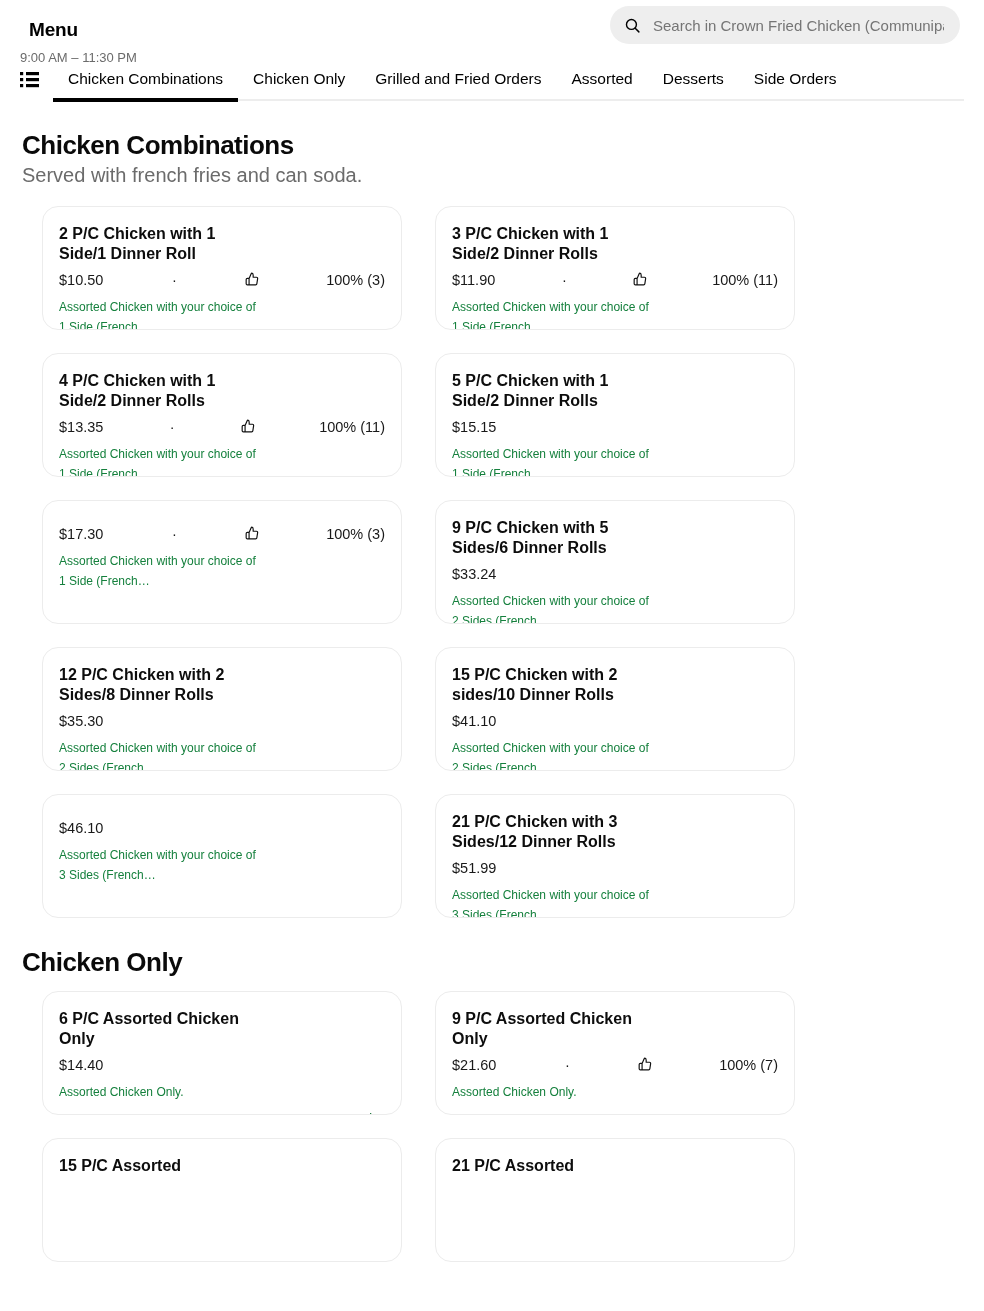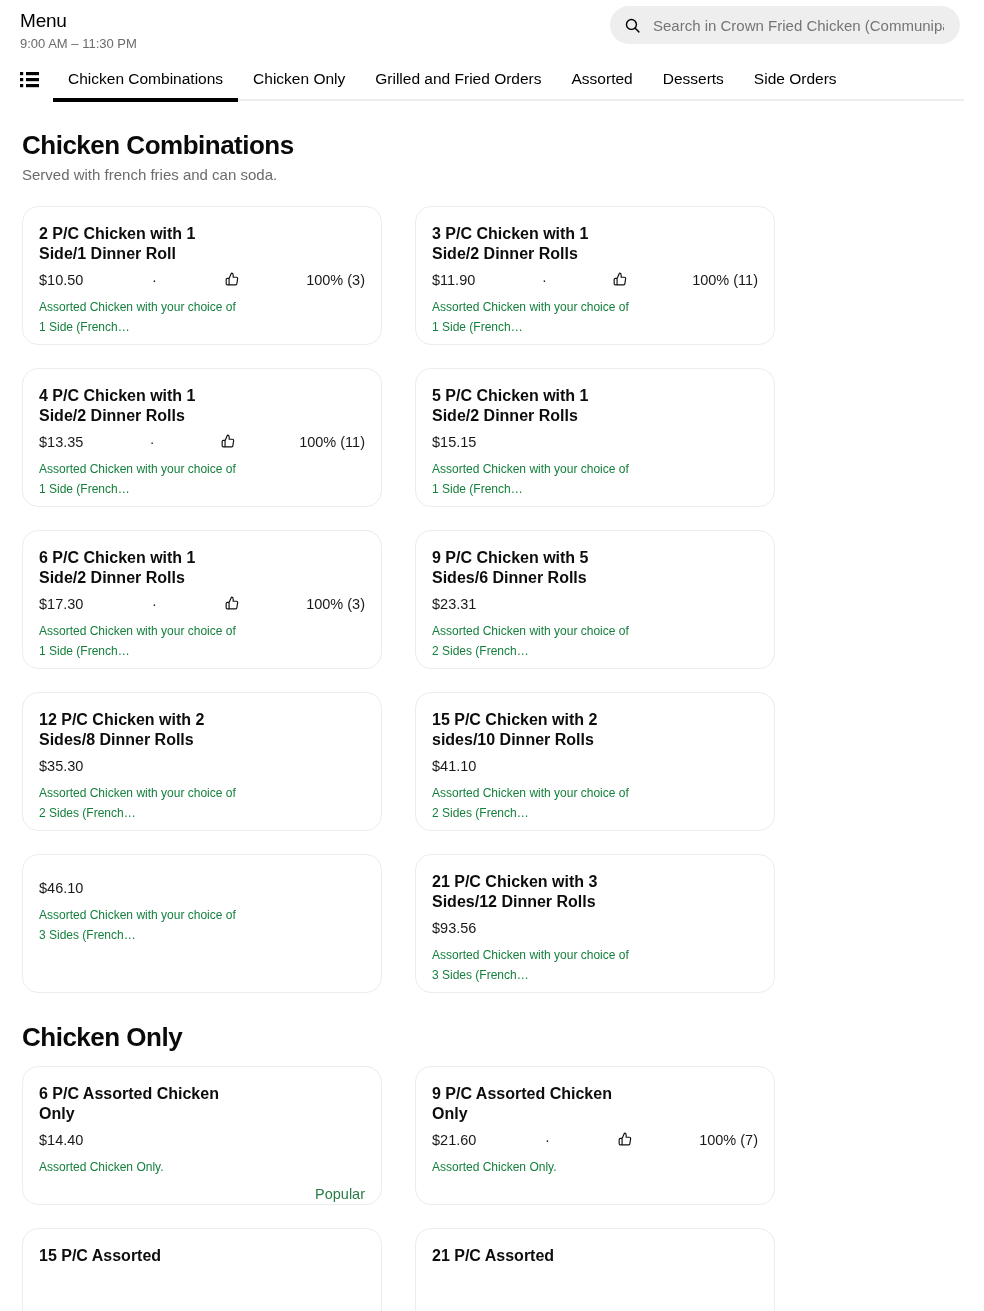--- a/index.html
+++ b/index.html
@@ -5,21 +5,21 @@
   * { box-sizing: border-box; }
   html,body { margin:0; padding:0; }
   body {
     width:984px; height:1311px; overflow:hidden;
     background:#ffffff; color:#111;
     font-family:"Liberation Sans", sans-serif;
     position:relative;
   }
   
   .top { position:relative; padding:10px 20px 0 20px; height:48px; }
-  .menu-title { margin:0; font-size:19px; font-weight:400; letter-spacing:-0.2px; color:#000; }
+  .menu-title { margin:9px; font-size:19px; font-weight:700; letter-spacing:-0.2px; color:#000; }
   .hours { margin-top:4px; font-size:13px; color:#6b6b6b; }
   .search-pill {
     position:absolute; top:6px; right:24px; width:350px; height:38px;
     background:#eeeeee; border-radius:19px;
     display:flex; align-items:center; padding:0 14px; gap:10px;
   }
   .search-pill svg { flex:0 0 auto; }
   .search-pill input {
     flex:1; min-width:0; border:none; background:transparent; outline:none;
     font-family:"Liberation Sans", sans-serif;
@@ -36,26 +36,26 @@
   .tab {
     position:relative; padding:0 15px; display:flex; align-items:center;
     font-size:15.5px; font-weight:500; color:#000; white-space:nowrap; cursor:pointer;
   }
   .tab.active::after {
     content:""; position:absolute; left:0; right:0; bottom:-3px; height:4px; background:#000;
   }
   
   main { padding-left:22px; }
   .section-title { margin:28px 0 0 0; font-size:26px; line-height:32px; font-weight:700; letter-spacing:-0.5px; color:#0a0a0a; }
-  .section-sub { margin-top:5px; font-size:15px; line-height:18px; color:#6b6b6b; }
+  .section-sub { margin-top:5px; font-size:20px; line-height:18px; color:#6b6b6b; }
   .grid { margin-top:22px; display:grid; grid-template-columns:360px 360px; gap:23px 33px; }
   .grid.no-sub { margin-top:13px; }
   .card {
-    width:360px; height:139px; border:1px solid #ececec; border-radius:16px;
-    padding:17px 16px; background:#fff; overflow:hidden; cursor:pointer;
+    width:360px; height:124px; border:1px solid #ececec; border-radius:16px;
+    padding:17px 16px; background:#fff; overflow:hidden; cursor:pointer;margin-left:20px;
   }
   .card-title { font-size:16px; line-height:20px; font-weight:600; color:#0d0d0d; max-width:180px; }
   .price-row { display:flex; align-items:center; margin-top:8px; font-size:14.5px; color:#191919;justify-content:space-between; }
   .price-row .sep { margin:0 6px; }
   .price-row svg { margin-right:4px; position:relative; top:-1px; }
   .desc {
     margin-top:9px; font-size:12px; line-height:20px; color:#15803d; max-width:205px;
     display:-webkit-box; -webkit-line-clamp:2; -webkit-box-orient:vertical; overflow:hidden;
   }
   .badge { margin-top:9px; font-size:14.5px; font-weight:500;text-align:right; }
@@ -137,35 +137,34 @@
         <div class="desc">Assorted Chicken with your choice of 1 Side (French…</div>
       </div>
       <div class="card">
         <div class="card-title">5 P/C Chicken with 1 Side/2 Dinner Rolls</div>
         <div class="price-row">
           <span>$15.15</span>
         </div>
         <div class="desc">Assorted Chicken with your choice of 1 Side (French…</div>
       </div>
       <div class="card">
-        <div class="card-title">6 P/C Chicken with 1 Side/2 Dinner Rolls</div>
         <div class="price-row">
           <span>$17.30</span>
           <span class="sep">·</span>
           <svg width="14" height="14" viewBox="0 0 24 24" fill="none" stroke="#111" stroke-width="2" stroke-linejoin="round">
             <path d="M14 9V5a3 3 0 0 0-3-3l-4 9v11h11.28a2 2 0 0 0 2-1.7l1.38-9a2 2 0 0 0-2-2.3zM7 22H4a2 2 0 0 1-2-2v-7a2 2 0 0 1 2-2h3"></path>
           </svg>
           <span>100% (3)</span>
         </div>
         <div class="desc">Assorted Chicken with your choice of 1 Side (French…</div>
       </div>
       <div class="card">
         <div class="card-title">9 P/C Chicken with 5 Sides/6 Dinner Rolls</div>
         <div class="price-row">
-          <span>$23.31</span>
+          <span>$33.24</span>
         </div>
         <div class="desc">Assorted Chicken with your choice of 2 Sides (French…</div>
       </div>
       <div class="card">
         <div class="card-title">12 P/C Chicken with 2 Sides/8 Dinner Rolls</div>
         <div class="price-row">
           <span>$35.30</span>
         </div>
         <div class="desc">Assorted Chicken with your choice of 2 Sides (French…</div>
       </div>
@@ -178,21 +177,21 @@
       </div>
       <div class="card">
         <div class="price-row">
           <span>$46.10</span>
         </div>
         <div class="desc">Assorted Chicken with your choice of 3 Sides (French…</div>
       </div>
       <div class="card">
         <div class="card-title">21 P/C Chicken with 3 Sides/12 Dinner Rolls</div>
         <div class="price-row">
-          <span>$93.56</span>
+          <span>$51.99</span>
         </div>
         <div class="desc">Assorted Chicken with your choice of 3 Sides (French…</div>
       </div>
     </div>
     <h2 class="section-title">Chicken Only</h2>
     <div class="grid no-sub">
       <div class="card">
         <div class="card-title">6 P/C Assorted Chicken Only</div>
         <div class="price-row">
           <span>$14.40</span>

